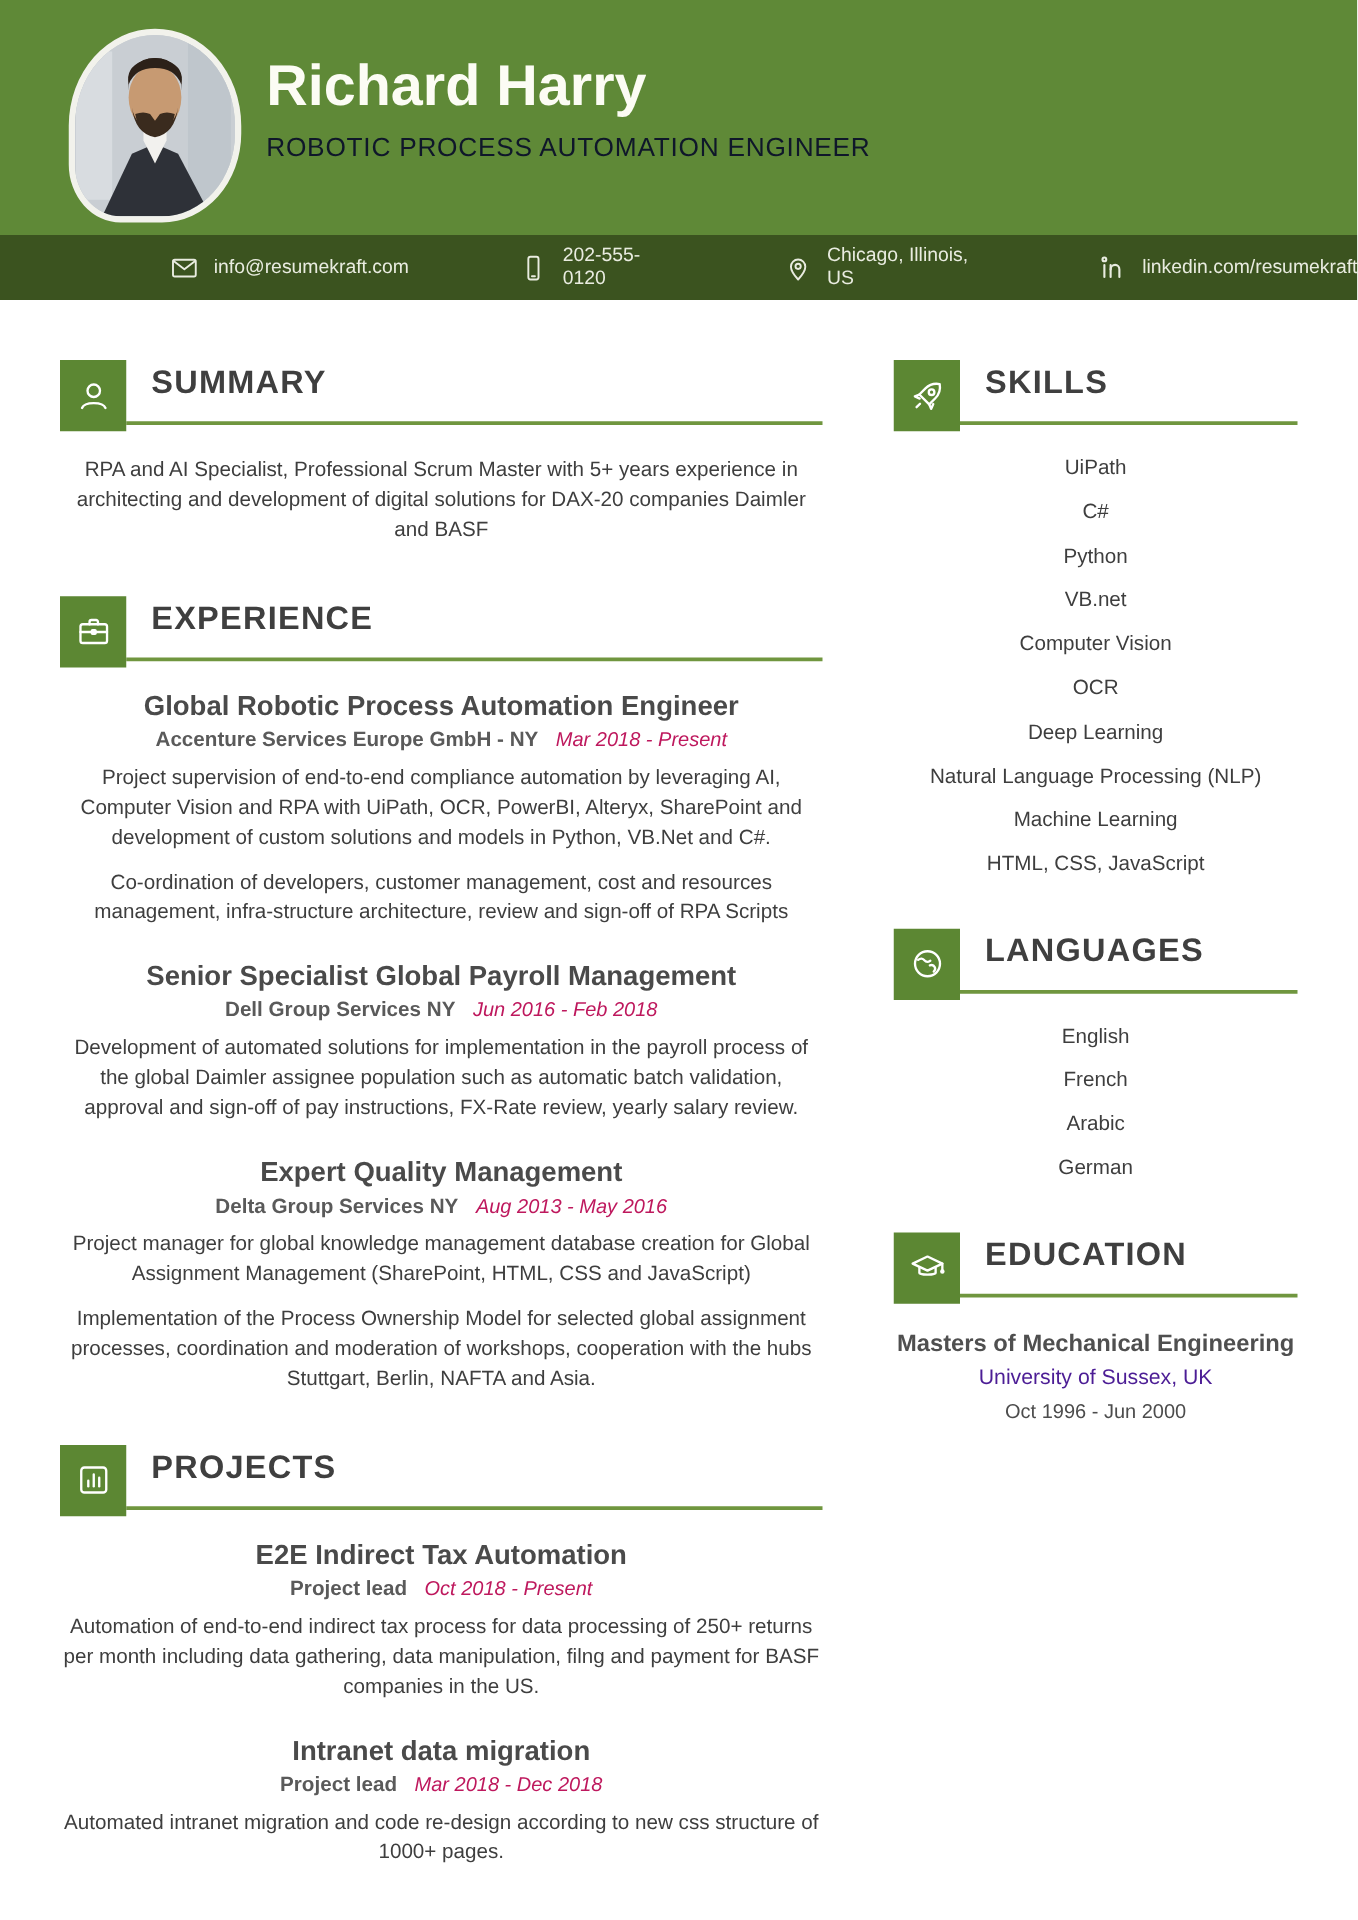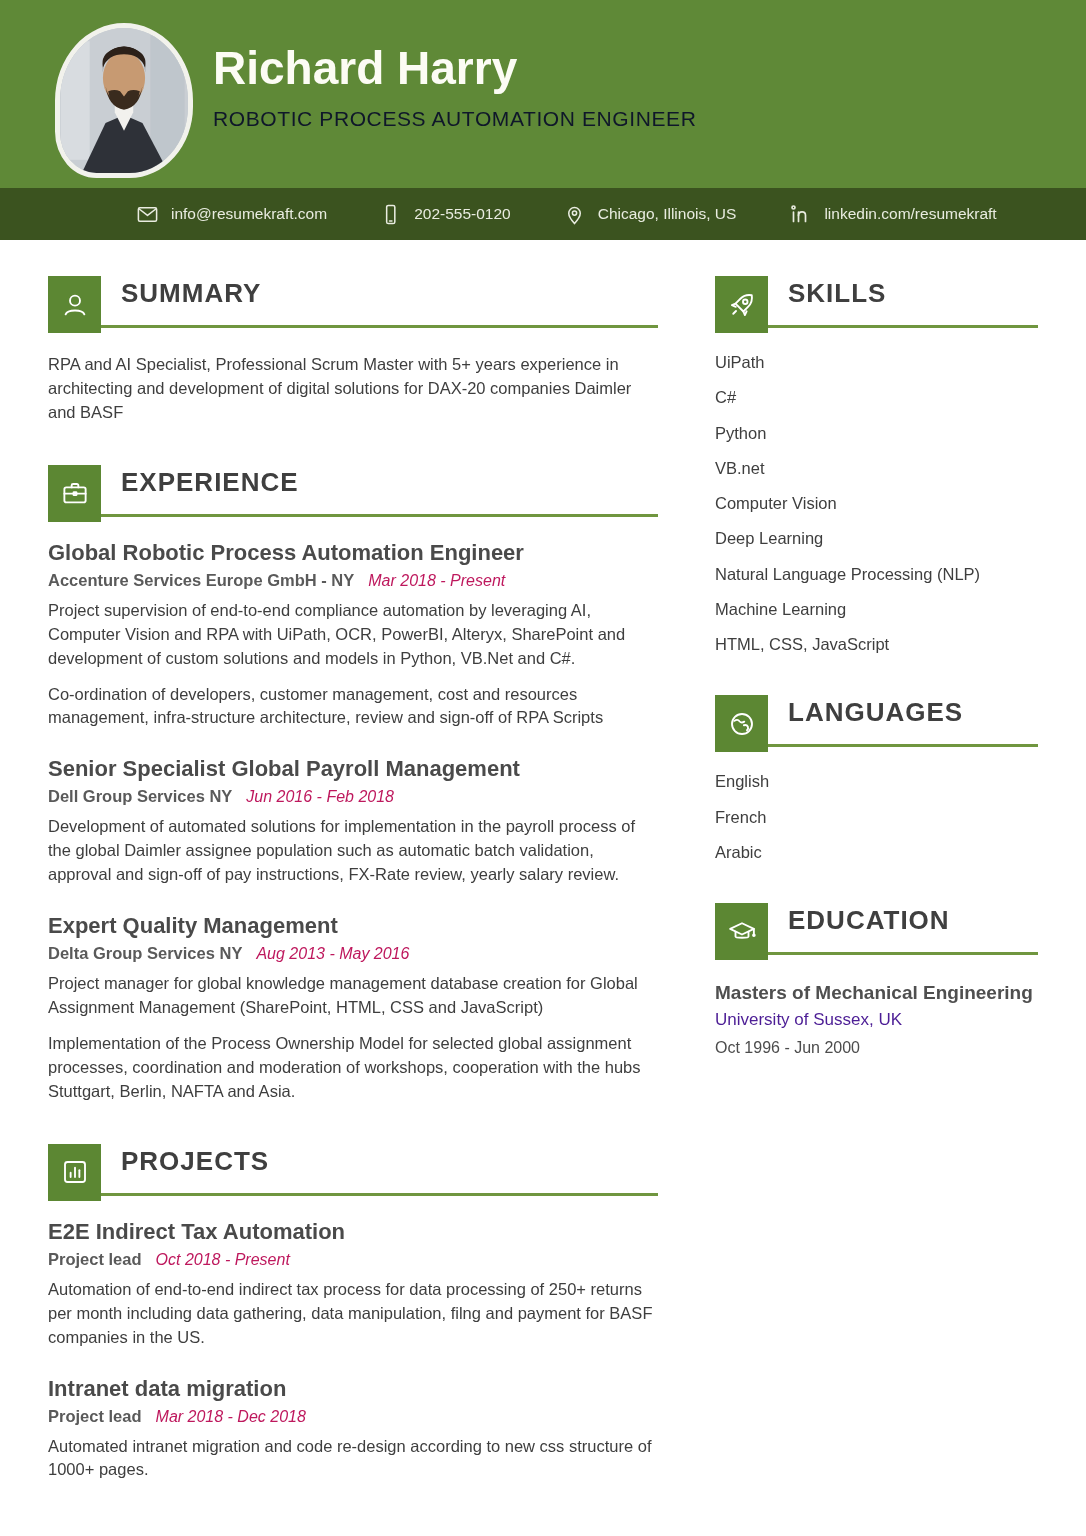--- a/index.html
+++ b/index.html
@@ -14,26 +14,26 @@
     border:5px solid #f2f2ec;border-radius:50% 50% 46% 30%;
     overflow:hidden;background:#c6ccd1;
   }
   .avatar svg{display:block;width:100%;height:100%;}
   .header-text{position:absolute;left:213px;top:44px;}
   .name{font-size:46px;font-weight:700;color:#fcfcf4;margin:0;line-height:1.05;}
   .role{font-size:21px;color:#0f172a;letter-spacing:0.6px;margin-top:15px;}
   
   .contact-bar{
     height:52px;background:#3b531f;display:flex;align-items:center;
-    padding-left:136px;gap:52px;color:#e9ece0;font-size:15.5px;
+    padding-left:136px;gap:88px;color:#e9ece0;font-size:15.5px;
   }
   .contact-item{display:flex;align-items:center;gap:12px;}
   .contact-item svg{display:block;}
   
-  .body{display:flex;padding:36px 48px 0 48px;}
+  .body{display:flex;padding:48px 48px 0 48px;text-align:center;}
   .col-left{width:610px;flex:none;}
   .col-right{width:323px;flex:none;margin-left:57px;}
   
   .sec-head{position:relative;height:57px;margin-bottom:18px;}
   .icon-box{
     position:absolute;left:0;top:0;width:53px;height:57px;background:#5c8733;
     display:flex;align-items:center;justify-content:center;z-index:2;
   }
   .rule{position:absolute;left:53px;right:0;bottom:5px;height:3px;background:#70963f;}
   .sec-title{
@@ -221,20 +221,21 @@
           </div>
           <div class="rule"></div>
           <h2 class="sec-title">SKILLS</h2>
         </div>
         <div class="simple-list" id="skills-list">
             <div class="simple-item">UiPath</div>
             <div class="simple-item">C#</div>
             <div class="simple-item">Python</div>
             <div class="simple-item">VB.net</div>
             <div class="simple-item">Computer Vision</div>
+            <div class="simple-item">OCR</div>
             <div class="simple-item">Deep Learning</div>
             <div class="simple-item">Natural Language Processing (NLP)</div>
             <div class="simple-item">Machine Learning</div>
             <div class="simple-item">HTML, CSS, JavaScript</div>
           </div>
       </section>
 
       <section class="section">
         <div class="sec-head">
           <div class="icon-box">
@@ -244,20 +245,21 @@
               <path d="M13.5 13c1.2-.4 2.6 0 3.2 1.2.4.9.1 2-.7 2.8"></path>
             </svg>
           </div>
           <div class="rule"></div>
           <h2 class="sec-title">LANGUAGES</h2>
         </div>
         <div class="simple-list" id="languages-list">
             <div class="simple-item">English</div>
             <div class="simple-item">French</div>
             <div class="simple-item">Arabic</div>
+            <div class="simple-item">German</div>
           </div>
       </section>
 
       <section class="section">
         <div class="sec-head">
           <div class="icon-box">
             <svg width="30" height="30" viewBox="0 0 24 24" fill="none" stroke="#ffffff" stroke-width="1.5" stroke-linecap="round" stroke-linejoin="round">
               <path d="M2.5 9.5L12 5l9.5 4.5L12 14z"></path>
                 <path d="M6.8 11.8v3.7c0 1.4 10.4 1.4 10.4 0v-3.7"></path>
                 <path d="M21.5 9.5v4.2"></path>

